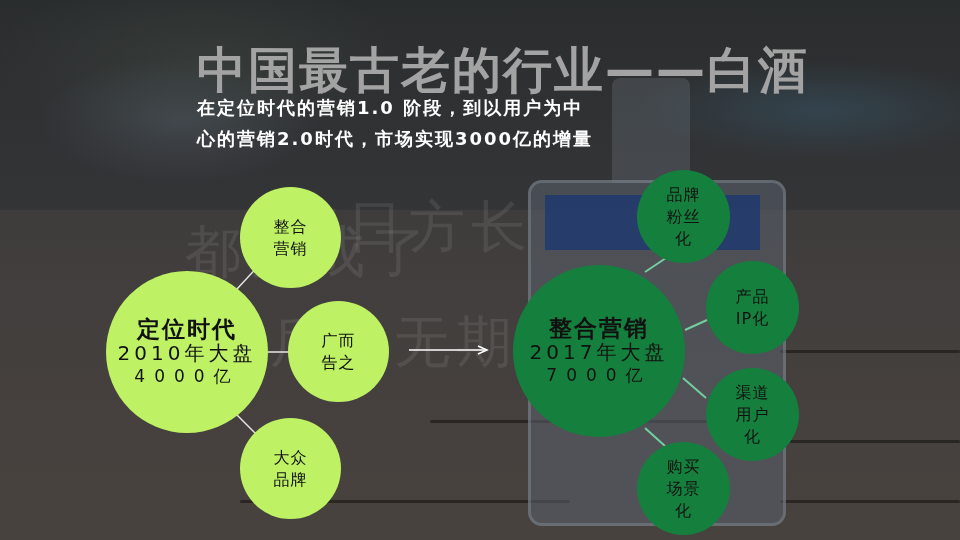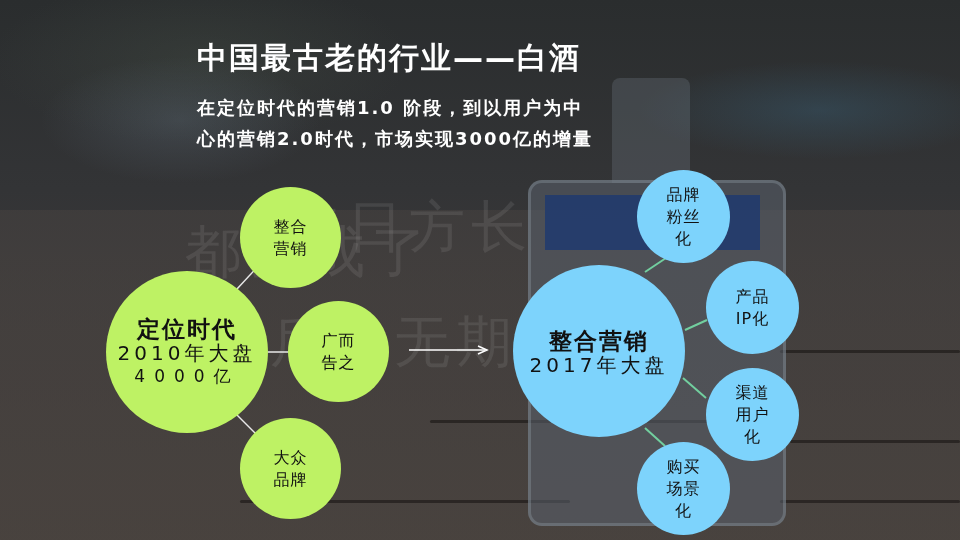--- a/index.html
+++ b/index.html
@@ -34,34 +34,34 @@
     position:absolute; left:612px; top:78px; width:78px; height:105px;
     background:rgba(120,130,140,0.28); border-radius:8px 8px 0 0;
   }
   .watermark {
     position:absolute; color:rgba(200,200,200,0.12); font-size:56px; font-family:"DejaVu Serif", serif;
     letter-spacing:6px; white-space:nowrap;
   }
 
   .title {
     position:absolute; left:197px; top:38px;
-    font-size:30px; font-weight:bold; color:#ffffff; letter-spacing:2px; white-space:nowrap;
+    font-size:49px; font-weight:bold; color:#a3a3a3; letter-spacing:2px; white-space:nowrap;
   }
   .subtitle {
     position:absolute; left:197px; top:92px;
     font-size:18px; font-weight:bold; color:#ffffff; line-height:31px; letter-spacing:2px; white-space:nowrap;
   }
 
   .circle {
     position:absolute; border-radius:50%;
     display:flex; flex-direction:column; align-items:center; justify-content:center;
     text-align:center; color:#111;
   }
   .gray { background:#bef264; }
-  .green { background:#7dd3fc;text-align:center; }
+  .green { background:#15803d;text-align:center; }
   .small-text { font-size:16px; line-height:22px; width:2.2em; letter-spacing:1px; }
   .big-title { font-size:23px; font-weight:bold; letter-spacing:2px; line-height:28px; }
   .big-sub { font-size:20px; letter-spacing:4px; line-height:20px; }
   .big-val { font-size:17px; letter-spacing:9px; line-height:26px; }
 
   svg.lines { position:absolute; left:0; top:0; }
 </style>
 </head>
 <body>
 
@@ -113,20 +113,21 @@
 <div class="circle gray" style="left:288px;top:301px;width:101px;height:101px;">
   <div class="small-text">广而告之</div>
 </div>
 <div class="circle gray" style="left:240px;top:418px;width:101px;height:101px;">
   <div class="small-text">大众品牌</div>
 </div>
 
 <div class="circle green" style="left:513px;top:265px;width:172px;height:172px;">
   <div class="big-title">整合营销</div>
   <div class="big-sub">2017年大盘</div>
+  <div class="big-val">7000亿</div>
 </div>
 <div class="circle green" style="left:637px;top:170px;width:93px;height:93px;">
   <div class="small-text">品牌粉丝化</div>
 </div>
 <div class="circle green" style="left:706px;top:261px;width:93px;height:93px;">
   <div class="small-text">产品IP化</div>
 </div>
 <div class="circle green" style="left:706px;top:368px;width:93px;height:93px;">
   <div class="small-text">渠道用户化</div>
 </div>

